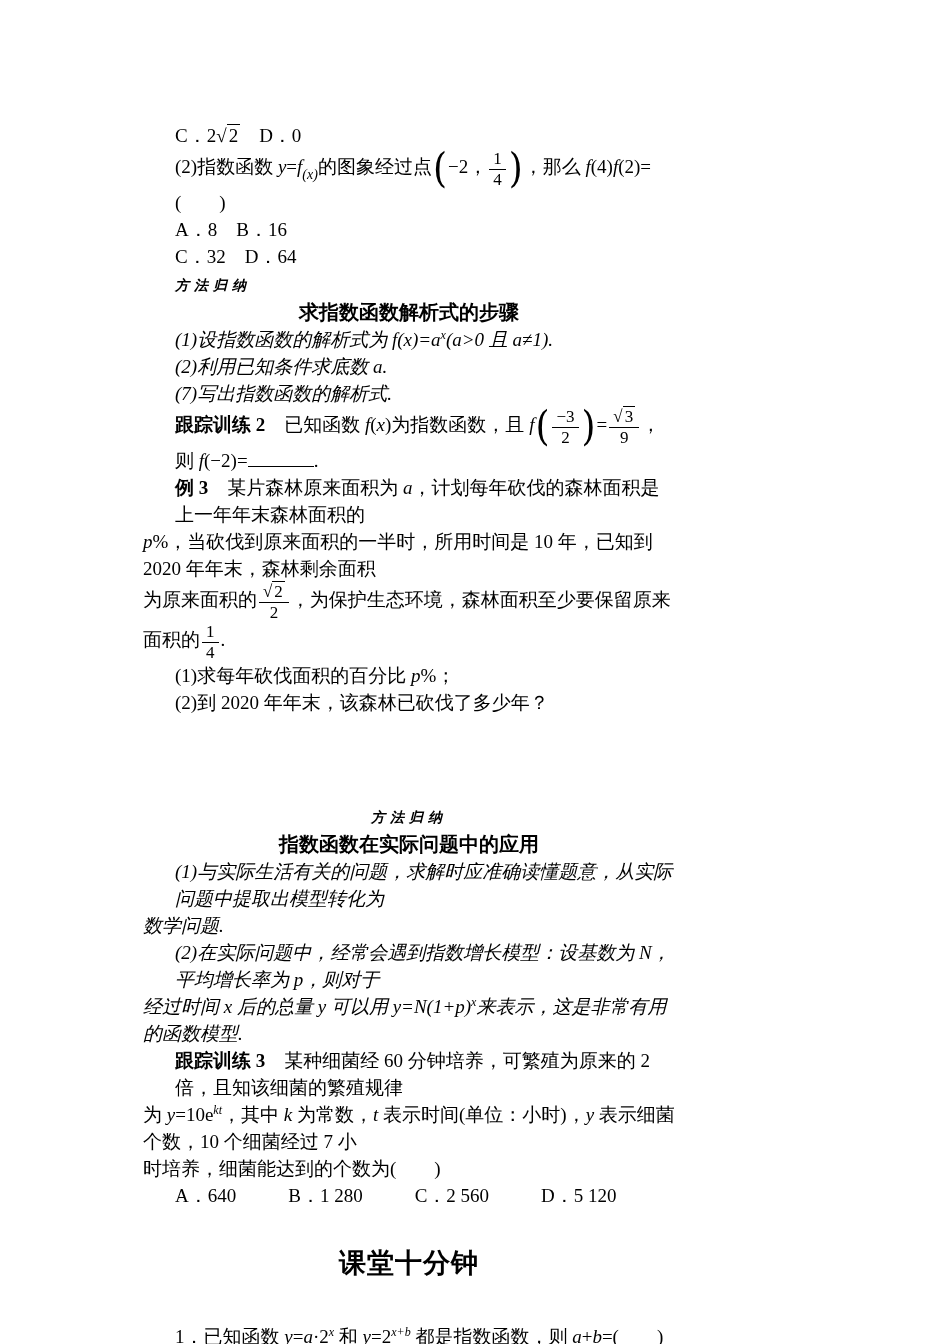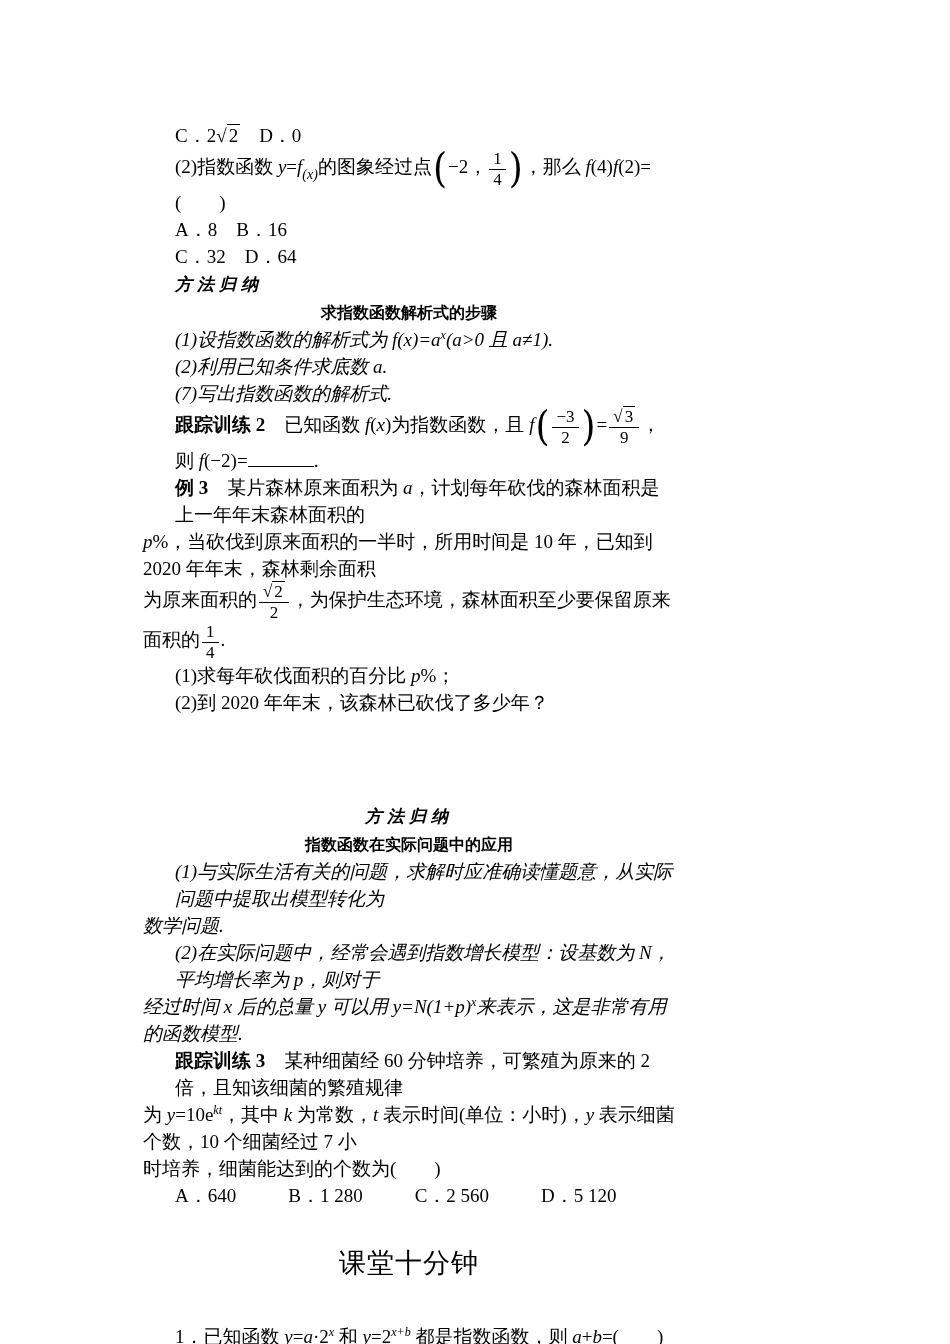--- a/index.html
+++ b/index.html
@@ -15,27 +15,27 @@
   }
   .line{min-height:27px;}
   .indent{padding-left:32px;}
   .tall{display:flex;align-items:center;min-height:58px;margin:0 0;}
   .segwrap{display:inline;}
   .bold-line .segwrap, .bold-run{font-weight:bold;}
   .bold-line{font-family:"Liberation Sans","DejaVu Sans",sans-serif;}
   .variable-italic{font-style:italic;}
   .kai .segwrap{font-style:italic;}
   .script .segwrap, .center-script .segwrap{
-    font-style:italic;font-weight:bold;letter-spacing:5px;font-size:17px;
+    font-style:italic;font-weight:bold;letter-spacing:5px;font-size:14px;
   }
   .center-script{text-align:center;}
   .center-bold{text-align:center;}
-  .center-bold .segwrap{font-weight:bold;font-size:16px;font-family:"Liberation Sans","DejaVu Sans",sans-serif;}
+  .center-bold .segwrap{font-weight:bold;font-size:20px;font-family:"Liberation Sans","DejaVu Sans",sans-serif;}
   .title{text-align:center;margin:16px 0 10px;min-height:40px;}
-  .title .segwrap{font-weight:normal;font-size:27px;line-height:40px;letter-spacing:1px;}
+  .title .segwrap{font-weight:bold;font-size:27px;line-height:40px;letter-spacing:1px;}
   sup.superscript{font-size:12px;font-style:italic;line-height:0;}
   .lowparen{font-size:14px;font-style:italic;vertical-align:-6px;}
   .frac{display:inline-block;vertical-align:middle;text-align:center;
         font-size:17px;line-height:1.15;margin:0 2px;}
   .frac-num{display:block;padding:0 4px;border-bottom:1.2px solid #000;}
   .frac-den{display:block;padding:0 4px;}
   .rad{white-space:nowrap;}
   .rad-sign{padding-right:0;}
   .rad-body{border-top:1.2px solid #000;padding:0 2px;}
   .bp{display:inline-block;font-size:36px;font-weight:200;line-height:1;

